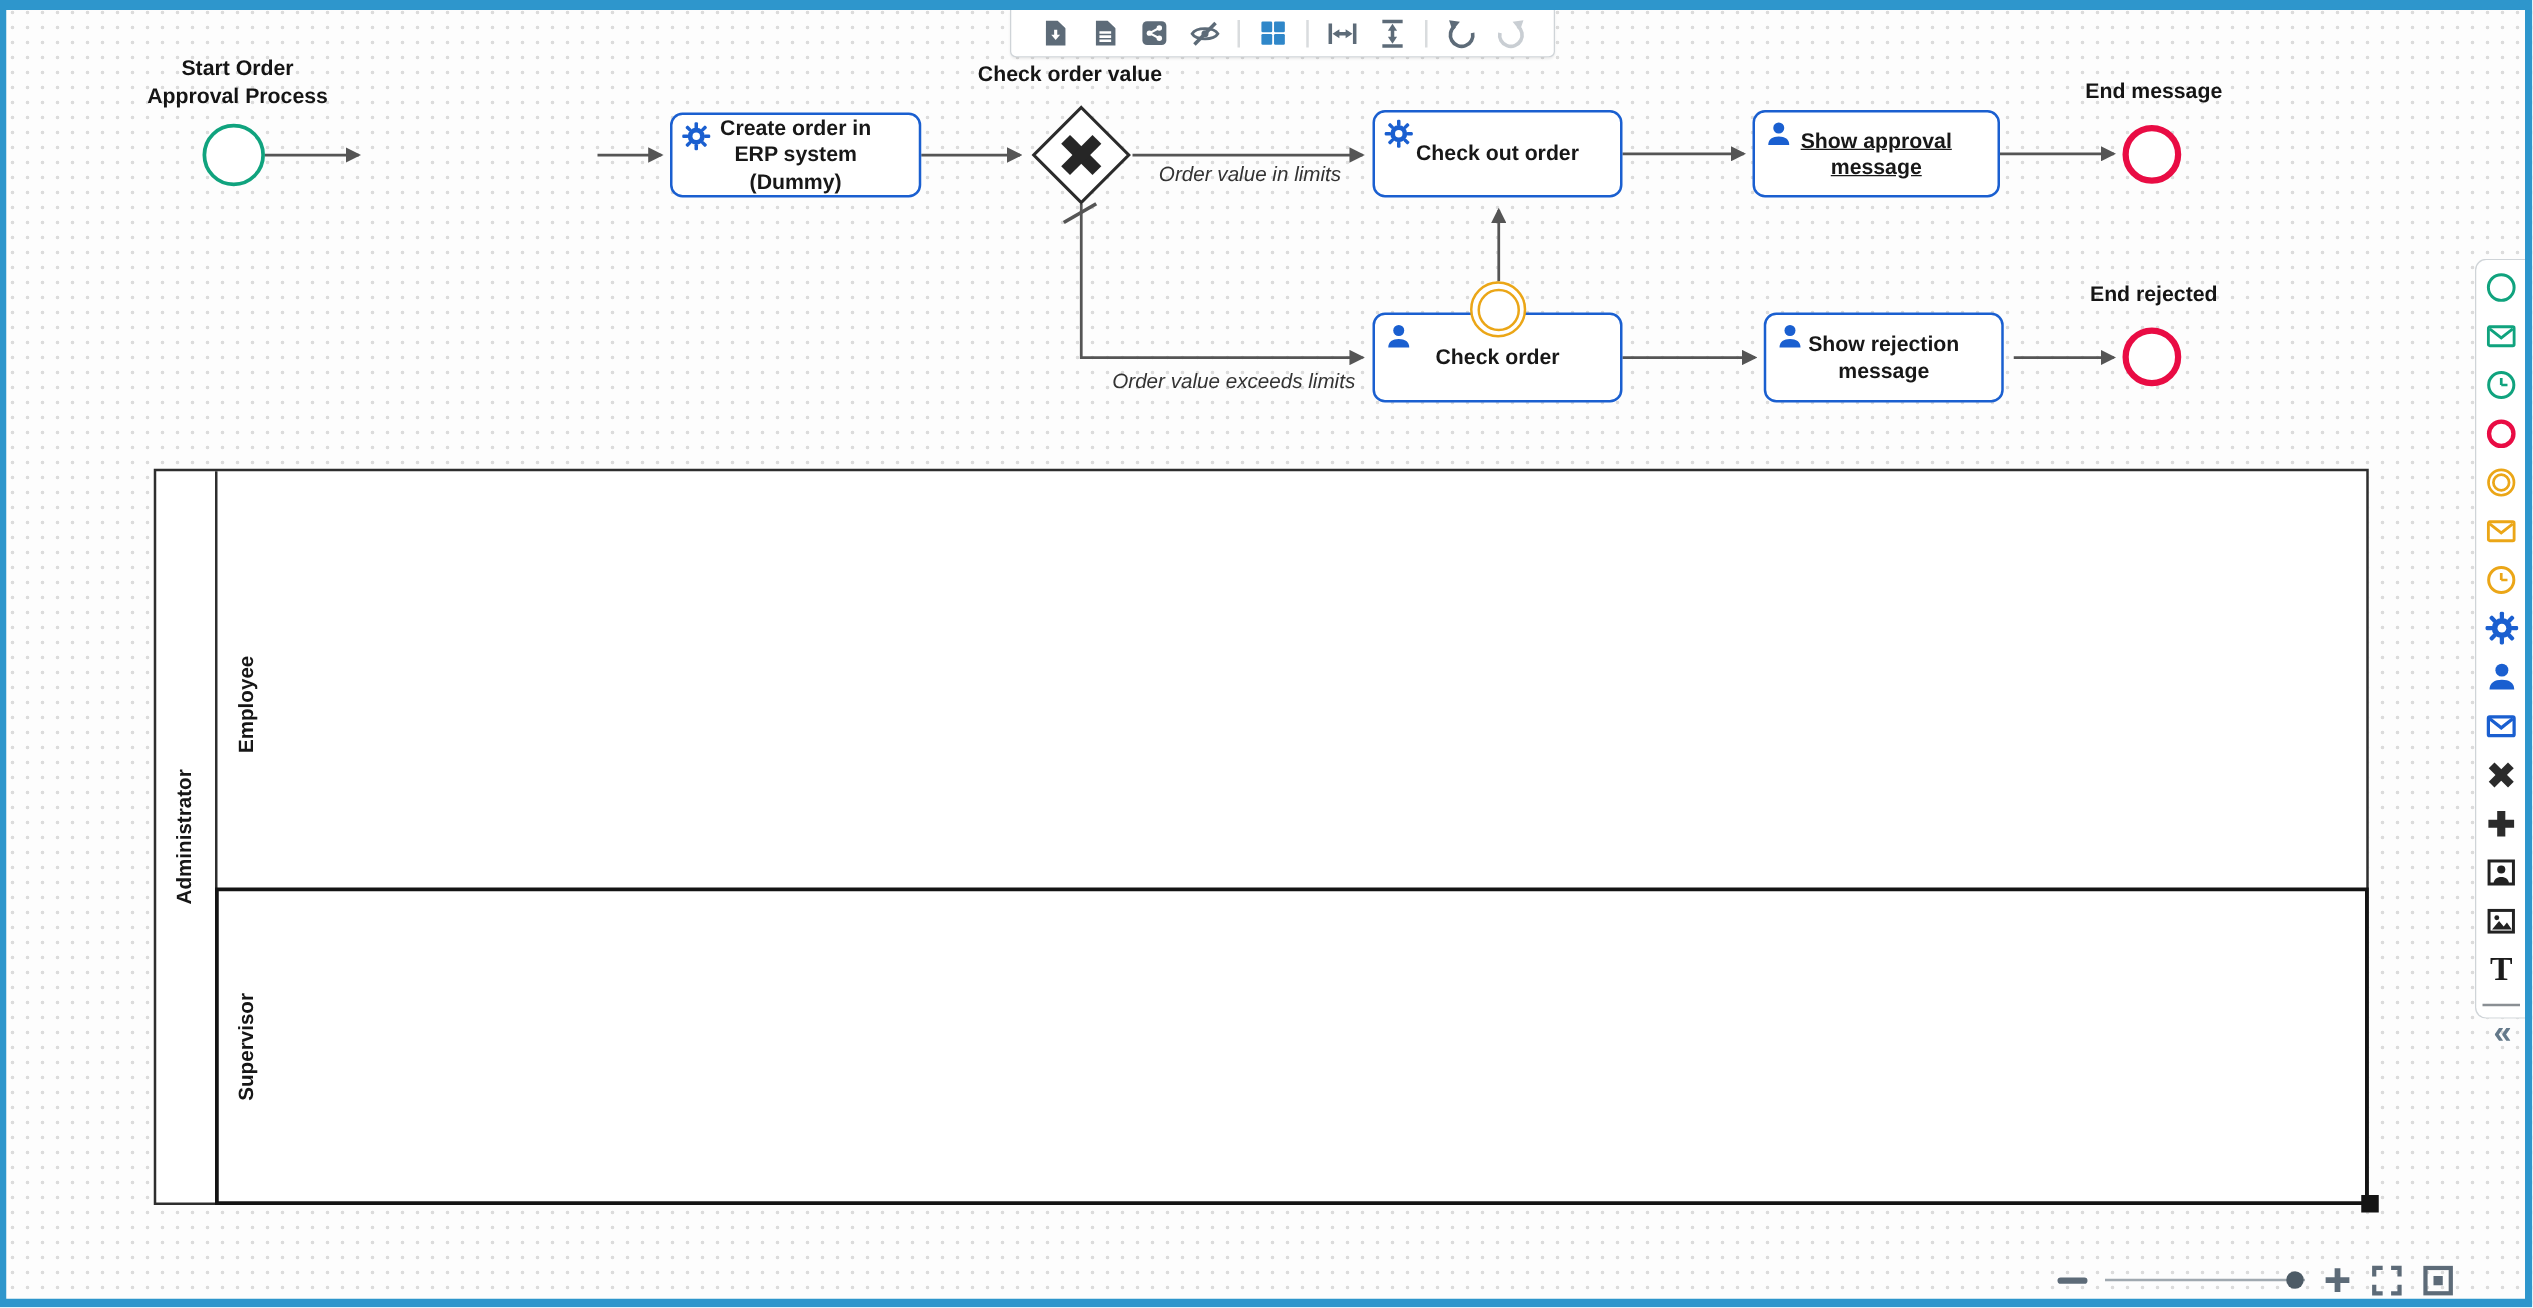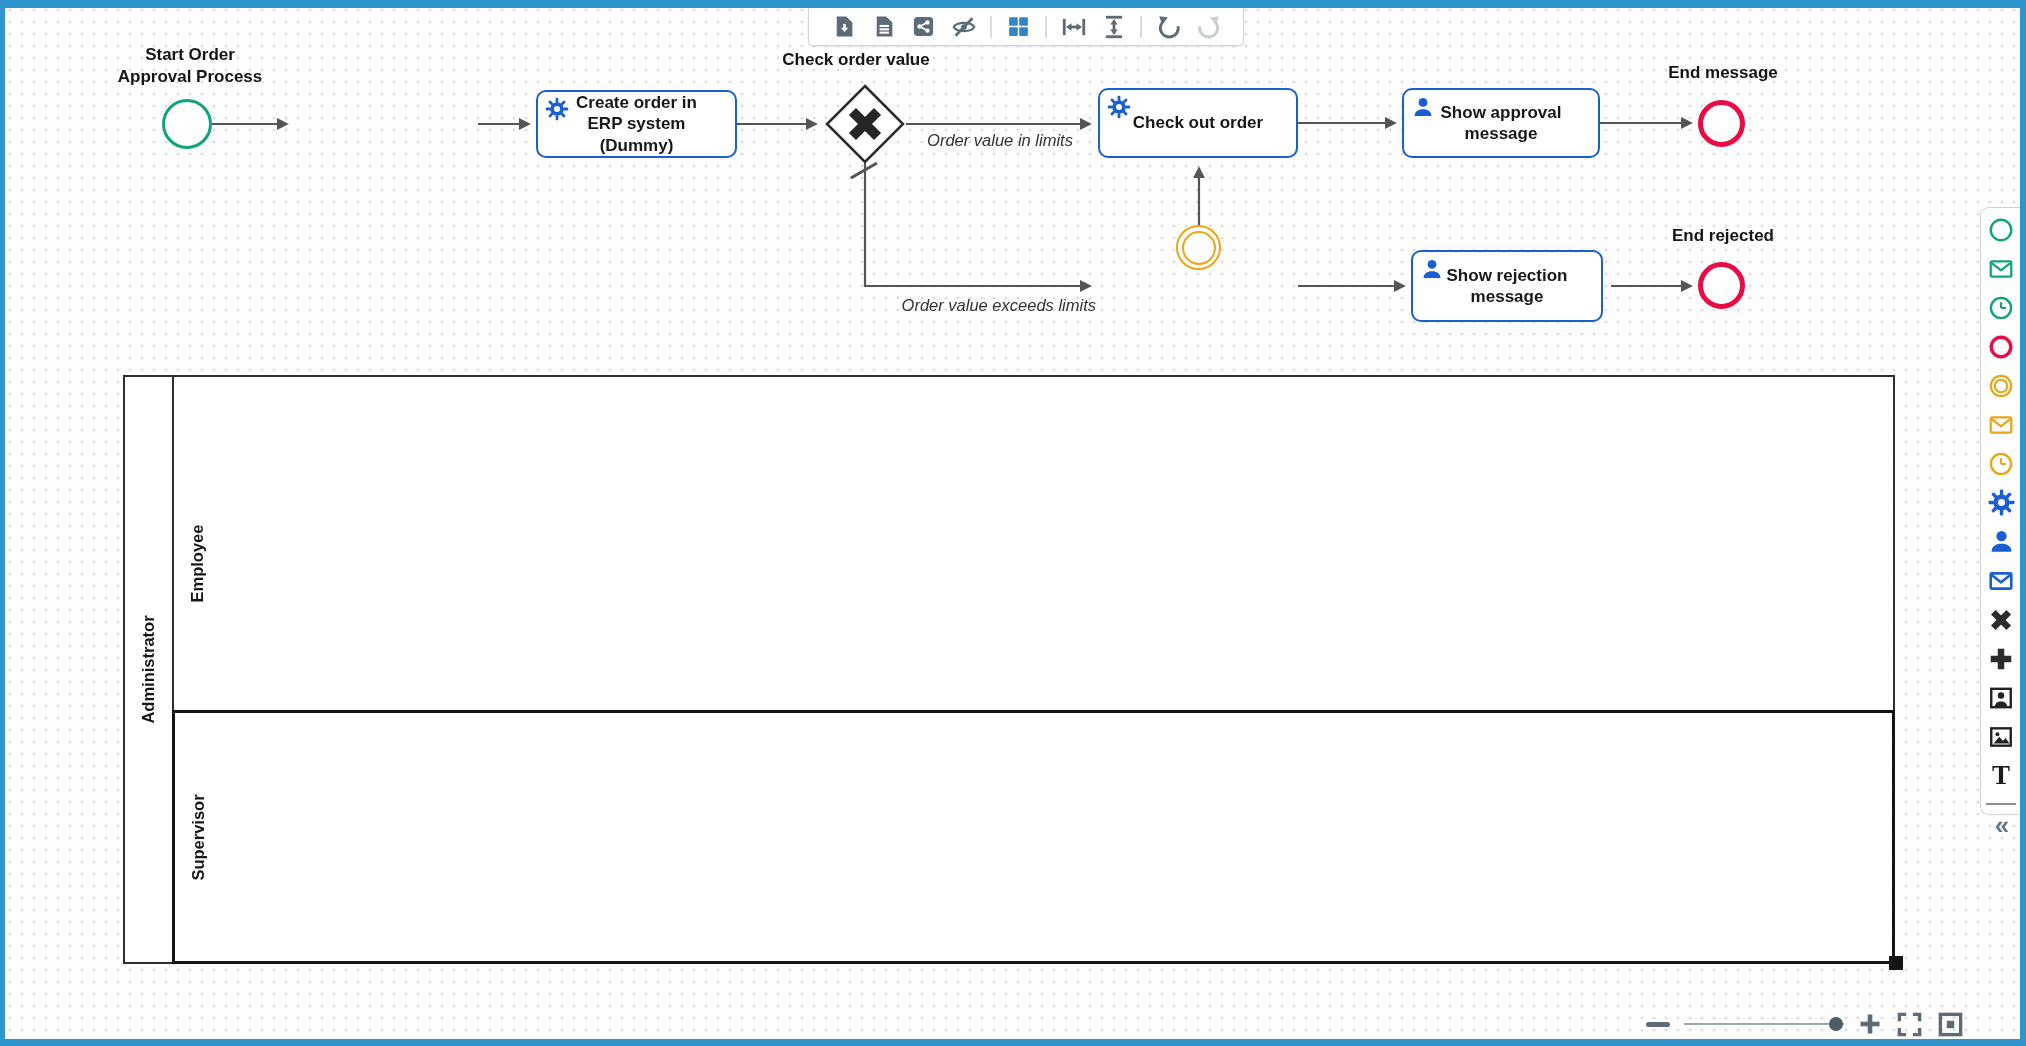--- a/index.html
+++ b/index.html
@@ -84,21 +84,21 @@
       <path d="M1298,286 H1404" marker-end="url(#arr)"></path>
       <path d="M1611,286 H1691" marker-end="url(#arr)"></path>
       <path d="M1199,225 V168" marker-end="url(#arr)"></path>
     </g>
     <path d="M851,178 L877,163" stroke="#555" stroke-width="3" fill="none"></path>
   </svg>
 
   <div class="node-label" style="left:115px;top:44px;width:150px;">Start Order Approval Process</div>
   <div class="node-label" style="left:766px;top:49px;width:180px;">Check order value</div>
   <div class="flow-label" style="left:905px;top:86px;width:190px;">Order value in limits</div>
-  <div class="flow-label" style="left:878px;top:251px;width:218px;text-align:right;">Order value exceeds limits</div>
+  <div class="flow-label" style="left:878px;top:251px;width:218px;">Order value exceeds limits</div>
   <div class="node-label" style="left:1630px;top:62px;width:186px;">End message</div>
   <div class="node-label" style="left:1630px;top:225px;width:186px;">End rejected</div>
 
   <div class="evt evt-start" style="left:162px;top:99px;width:50px;height:50px;"></div>
   <div class="evt evt-end" style="left:1698px;top:100px;width:47px;height:47px;"></div>
   <div class="evt evt-end" style="left:1698px;top:262px;width:47px;height:47px;"></div>
 
   <div class="gateway">
     <svg width="84" height="84" viewBox="0 0 84 84">
       <polygon points="42,4 80,42 42,80 4,42" fill="#fff" stroke="#2b2b2b" stroke-width="2.5"></polygon>
@@ -143,30 +143,39 @@
             <rect x="10.6" y="0.8" width="2.8" height="5" rx="1" transform="rotate(225 12 12)"></rect>
             <rect x="10.6" y="0.8" width="2.8" height="5" rx="1" transform="rotate(270 12 12)"></rect>
             <rect x="10.6" y="0.8" width="2.8" height="5" rx="1" transform="rotate(315 12 12)"></rect>
           </g>
         <circle cx="12" cy="12" r="3" fill="#fff"></circle>
       </svg>
     </span>
     <span>Check out order</span>
   </div>
 
-  <div class="task" style="left:1402px;top:88px;width:198px;height:70px;padding:0 28px;">
+  <div class="task" style="left:1402px;top:88px;width:198px;height:70px;padding:0 28px;text-decoration:underline;">
     <span class="ticon">
       <svg viewBox="0 0 24 24" width="24" height="24" fill="#1a5fd0">
           <circle cx="12" cy="7.4" r="4.4"></circle>
           <path d="M3.6,21 c0,-4.6 3.4,-6.8 8.4,-6.8 s8.4,2.2 8.4,6.8 z"></path>
         </svg>
     </span>
     <span>Show approval message</span>
   </div>
 
+  <div class="task" style="left:1098px;top:250px;width:200px;height:72px;padding:0 28px;">
+    <span class="ticon">
+      <svg viewBox="0 0 24 24" width="24" height="24" fill="#1a5fd0">
+          <circle cx="12" cy="7.4" r="4.4"></circle>
+          <path d="M3.6,21 c0,-4.6 3.4,-6.8 8.4,-6.8 s8.4,2.2 8.4,6.8 z"></path>
+        </svg>
+    </span>
+    <span>Check order</span>
+  </div>
 
   <div class="task" style="left:1411px;top:250px;width:192px;height:72px;padding:0 28px;">
     <span class="ticon">
       <svg viewBox="0 0 24 24" width="24" height="24" fill="#1a5fd0">
           <circle cx="12" cy="7.4" r="4.4"></circle>
           <path d="M3.6,21 c0,-4.6 3.4,-6.8 8.4,-6.8 s8.4,2.2 8.4,6.8 z"></path>
         </svg>
     </span>
     <span>Show rejection message</span>
   </div>

